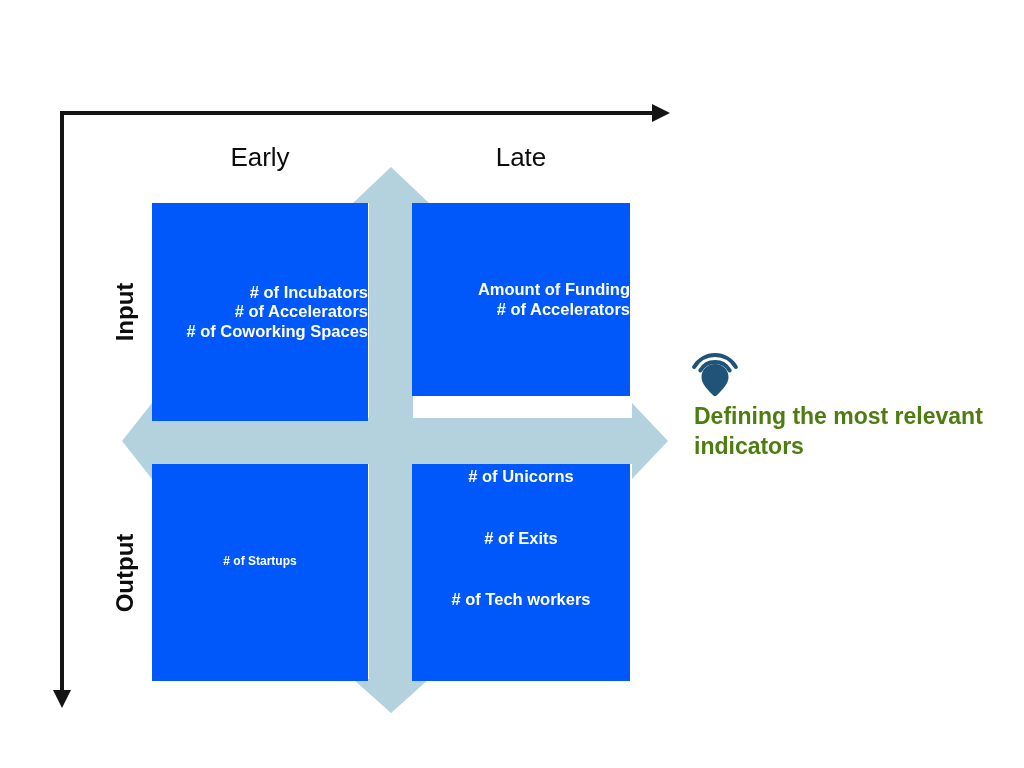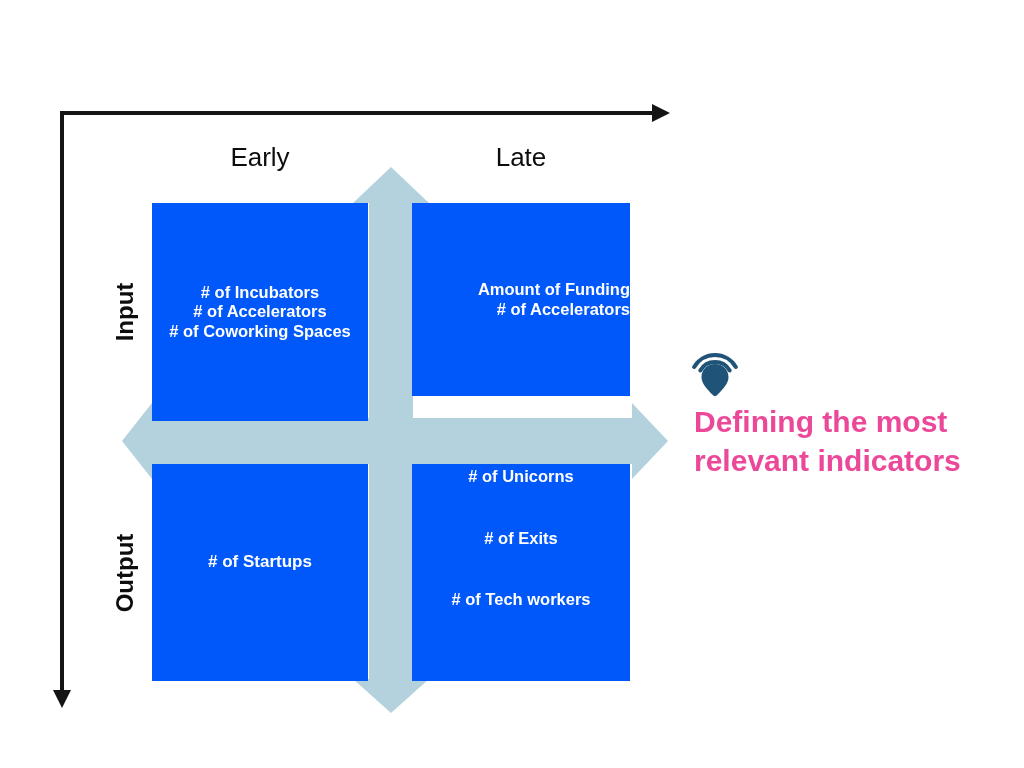--- a/index.html
+++ b/index.html
@@ -26,37 +26,37 @@
   .row-output{left:55px;top:558px;}
   
   .shape-layer{left:0;top:0;width:1024px;height:768px;}
   
   .quadrant{
     background:#0057fa;color:#ffffff;display:flex;flex-direction:column;
     align-items:center;justify-content:center;text-align:center;
     font-weight:700;
   }
   .q-line{font-size:16.5px;line-height:19.5px;}
-  .q1{left:152px;top:203px;width:216px;height:218px;}
+  .q1{left:152px;top:203px;width:216px;height:218px;align-items:flex-end;}
   .q2{left:412px;top:203px;width:218px;height:193px;align-items:flex-end;}
   .q3{left:152px;top:464px;width:216px;height:217px;padding-bottom:22px;box-sizing:border-box;}
-  .q3 .q-line{font-size:17px;line-height:23px;}
+  .q3 .q-line{font-size:12px;line-height:23px;}
   .q4{left:412px;top:464px;width:218px;height:217px;padding-bottom:68px;box-sizing:border-box;gap:42px;}
   
   .logo-row{left:692px;top:338px;width:330px;height:60px;}
   .logo-pin{position:absolute;left:0;top:2px;}
   .logo-text{
     position:absolute;left:48px;top:8px;font-size:40px;font-weight:500;
     letter-spacing:-0.5px;white-space:nowrap;
   }
   .logo-startup{color:#2b2b2e;}
   .logo-blink{color:#2b6cab;}
   .tagline{
     left:694px;top:402px;width:325px;
-    font-size:30px;font-weight:700;line-height:1.3;color:#ec4899;
+    font-size:23px;font-weight:700;line-height:1.3;color:#4d7c0f;
   }
 </style>
 </head>
 <body>
 
 <div class="canvas">
 
   <svg class="abs shape-layer" width="1024" height="768" viewBox="0 0 1024 768" aria-hidden="true">
 
     <polygon fill="#b4d2de" points="391,167 429,203 413,203 413,418 632,418 632,403 668,441 632,479 632,464 413,464 413,679 429,679 391,713 353,679 369,679 369,464 152,464 152,479 122,441 152,403 152,418 369,418 369,203 353,203"></polygon>

